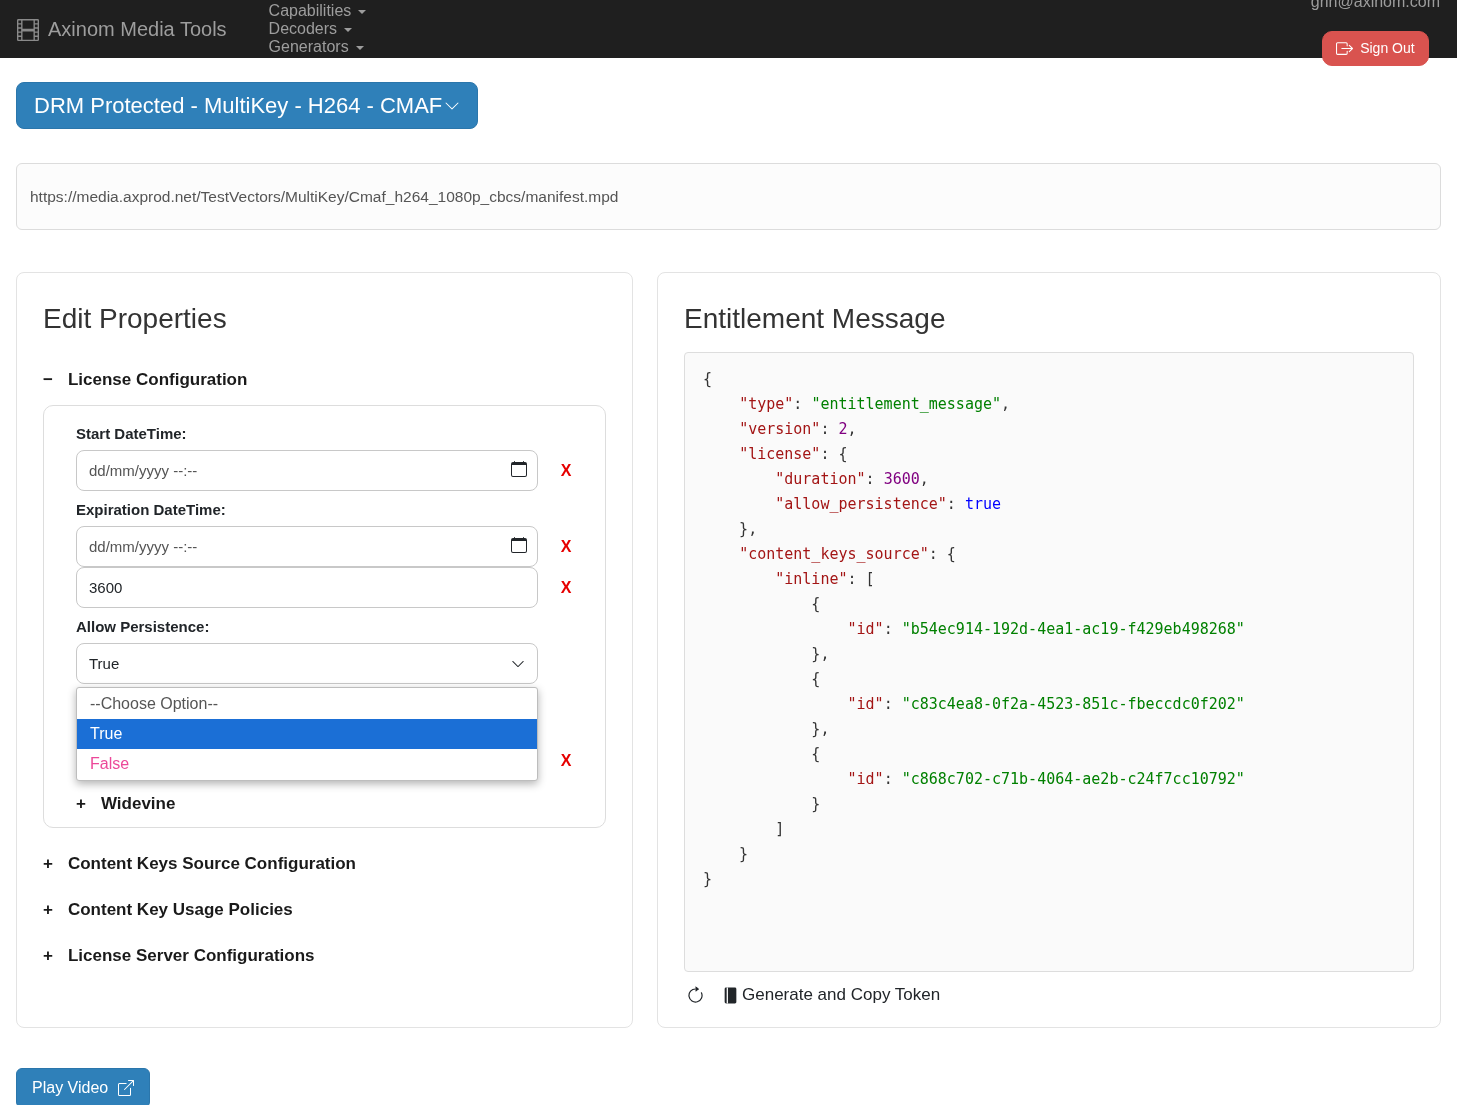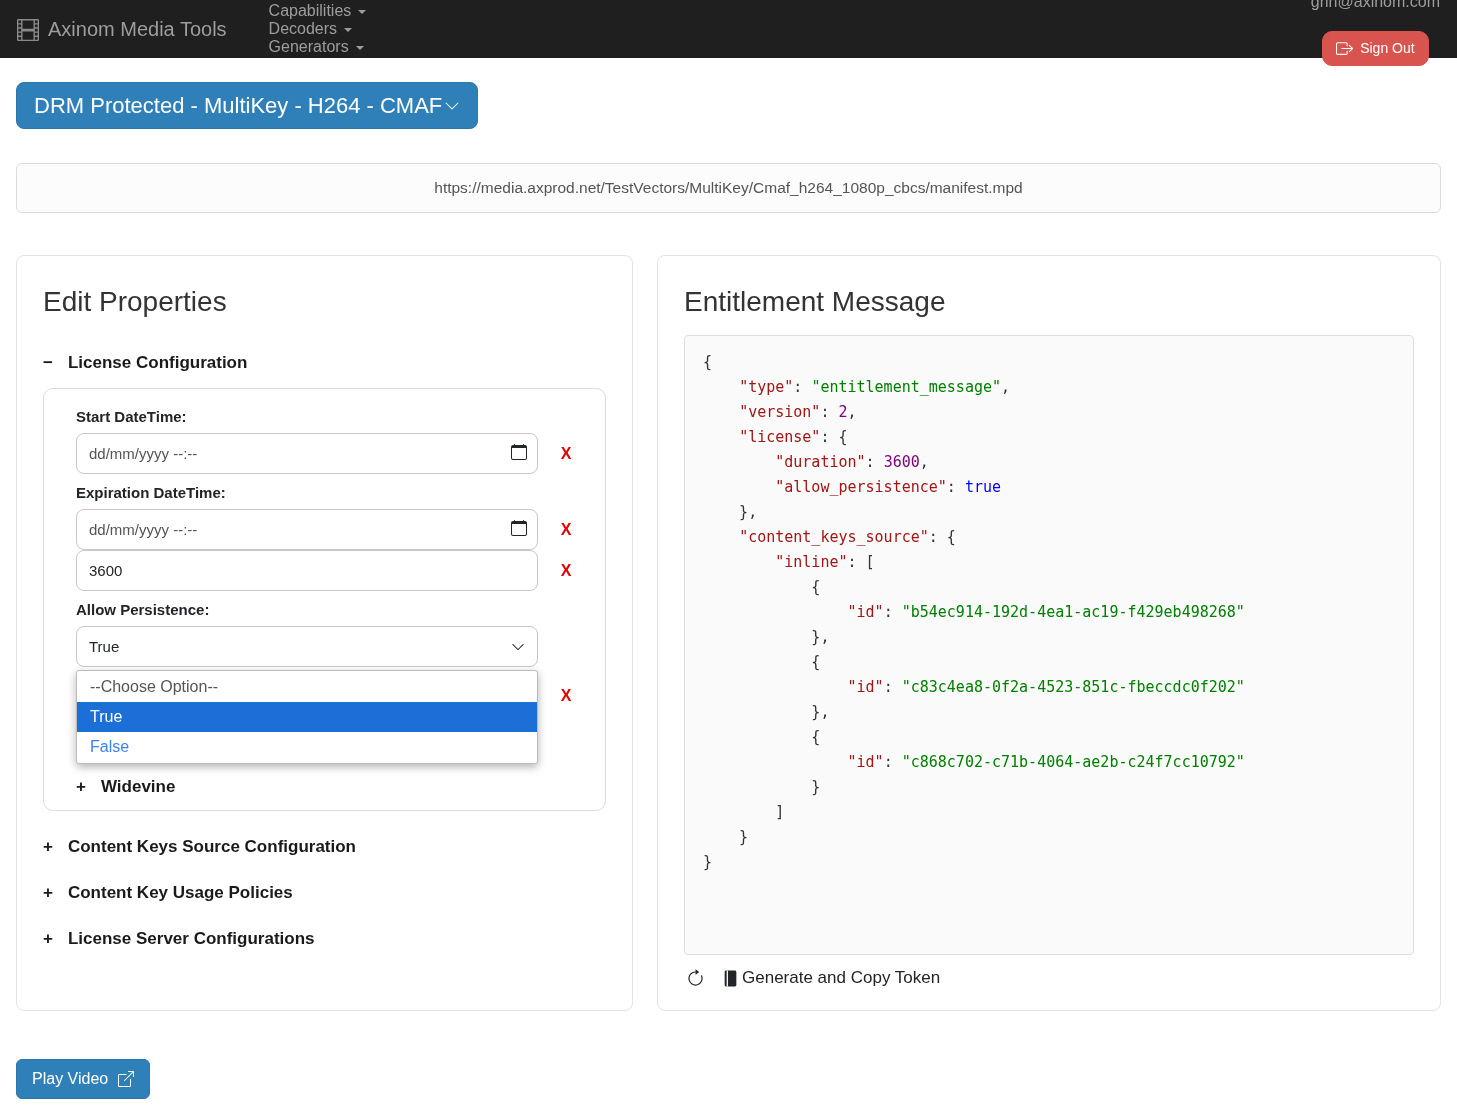--- a/index.html
+++ b/index.html
@@ -17,50 +17,50 @@
   .nav-email { color:#9d9d9d; font-size:16px; }
   .signout-btn { background:#d9534f; border:1px solid #d9534f; color:#fff; font-size:14px;
     border-radius:10px; padding:8px 13px; display:flex; align-items:center; gap:7px; cursor:pointer; }
 
   
   .preset-btn { margin:24px 16px 0; width:462px; height:47px; background:#2f80b9; border:1px solid #2b76ab;
     border-radius:8px; color:#fff; font-size:22px; display:flex; align-items:center; justify-content:space-between;
     padding:0 17px; cursor:pointer; }
 
   
-  .url-box { margin:34px 16px 0; height:50px; border:1px solid #dcdcdc; border-radius:6px; background:#fcfcfc;
-    display:flex; align-items:center; padding:13px 13px; color:#555; font-size:15.5px;justify-content:center; }
-
-  
-  .main-row { margin:42px 16px 12px; display:flex; gap:24px; }
+  .url-box { margin:34px 16px 0; height:67px; border:1px solid #dcdcdc; border-radius:6px; background:#fcfcfc;
+    display:flex; align-items:center; padding:13px 13px; color:#555; font-size:15.5px; }
+
+  
+  .main-row { margin:42px 16px 4px; display:flex; gap:24px; }
   .panel { background:#fff; border:1px solid #e3e3e3; border-radius:8px; padding:22px 26px; }
   .panel-left { width:617px; height:756px; }
   .panel-right { flex:1; height:756px; }
   .panel-title { font-size:28px; font-weight:400; color:#333; margin:8px 0 0; }
 
   .section-header { display:flex; align-items:baseline; gap:15px; font-size:17px; font-weight:bold; color:#1a1a1a; cursor:pointer; }
   .section-header .sign { font-size:17px; }
   .sec-license { margin-top:35px; }
 
   .fieldset { margin-top:15px; border:1px solid #ddd; border-radius:10px; padding:9px 32px 13px; }
   .field-label { font-size:15px; font-weight:bold; margin:10px 0 8px; color:#212529; }
-  .field-row { display:flex; align-items:center; gap:21px; }
+  .field-row { display:flex; align-items:flex-end; gap:21px; }
   .input-shell { position:relative; flex:1; }
   .text-input { width:100%; height:41px; border:1px solid #c8c8c8; border-radius:8px; background:#fff;
     padding:0 38px 0 12px; font-size:15px; color:#555; font-family:"Liberation Sans",sans-serif; outline:none; }
   .text-input.plain { padding-right:12px; color:#212529; }
   .cal-icon { position:absolute; right:11px; top:50%; transform:translateY(-50%); cursor:pointer; }
   .clear-x { color:#e60000; font-weight:bold; font-size:16px; line-height:41px; width:14px; cursor:pointer; text-align:center; }
 
   .select-shell { height:41px; border:1px solid #c8c8c8; border-radius:8px; background:#fff;
     display:flex; align-items:center; justify-content:space-between; padding:0 12px; font-size:15px; color:#212529; cursor:pointer; }
 
   .dropdown-list { margin-top:3px; background:#fff; border:1px solid #bdbdbd; border-radius:3px;
     box-shadow:0 3px 9px rgba(0,0,0,.3); padding:1px 0; }
-  .dd-option { font-size:16px; padding:4px 13px; line-height:22px; cursor:pointer; color:#3b82f6; }
+  .dd-option { font-size:16px; padding:4px 13px; line-height:22px; cursor:pointer; color:#ec4899; }
   .dd-option.muted { color:#555; }
   .dd-option.selected { background:#1b6fd6; color:#fff; }
 
   .sec-widevine { margin-top:13px; }
   .collapsed-sections .section-header { margin-top:26px; }
 
   
   .code-box { margin-top:17px; height:620px; background:#fafafa; border:1px solid #ddd; border-radius:4px;
     padding:14px 18px; font-family:"DejaVu Sans Mono", monospace; font-size:15px; line-height:25px; overflow:hidden; }
   .code-line { white-space:pre; }

